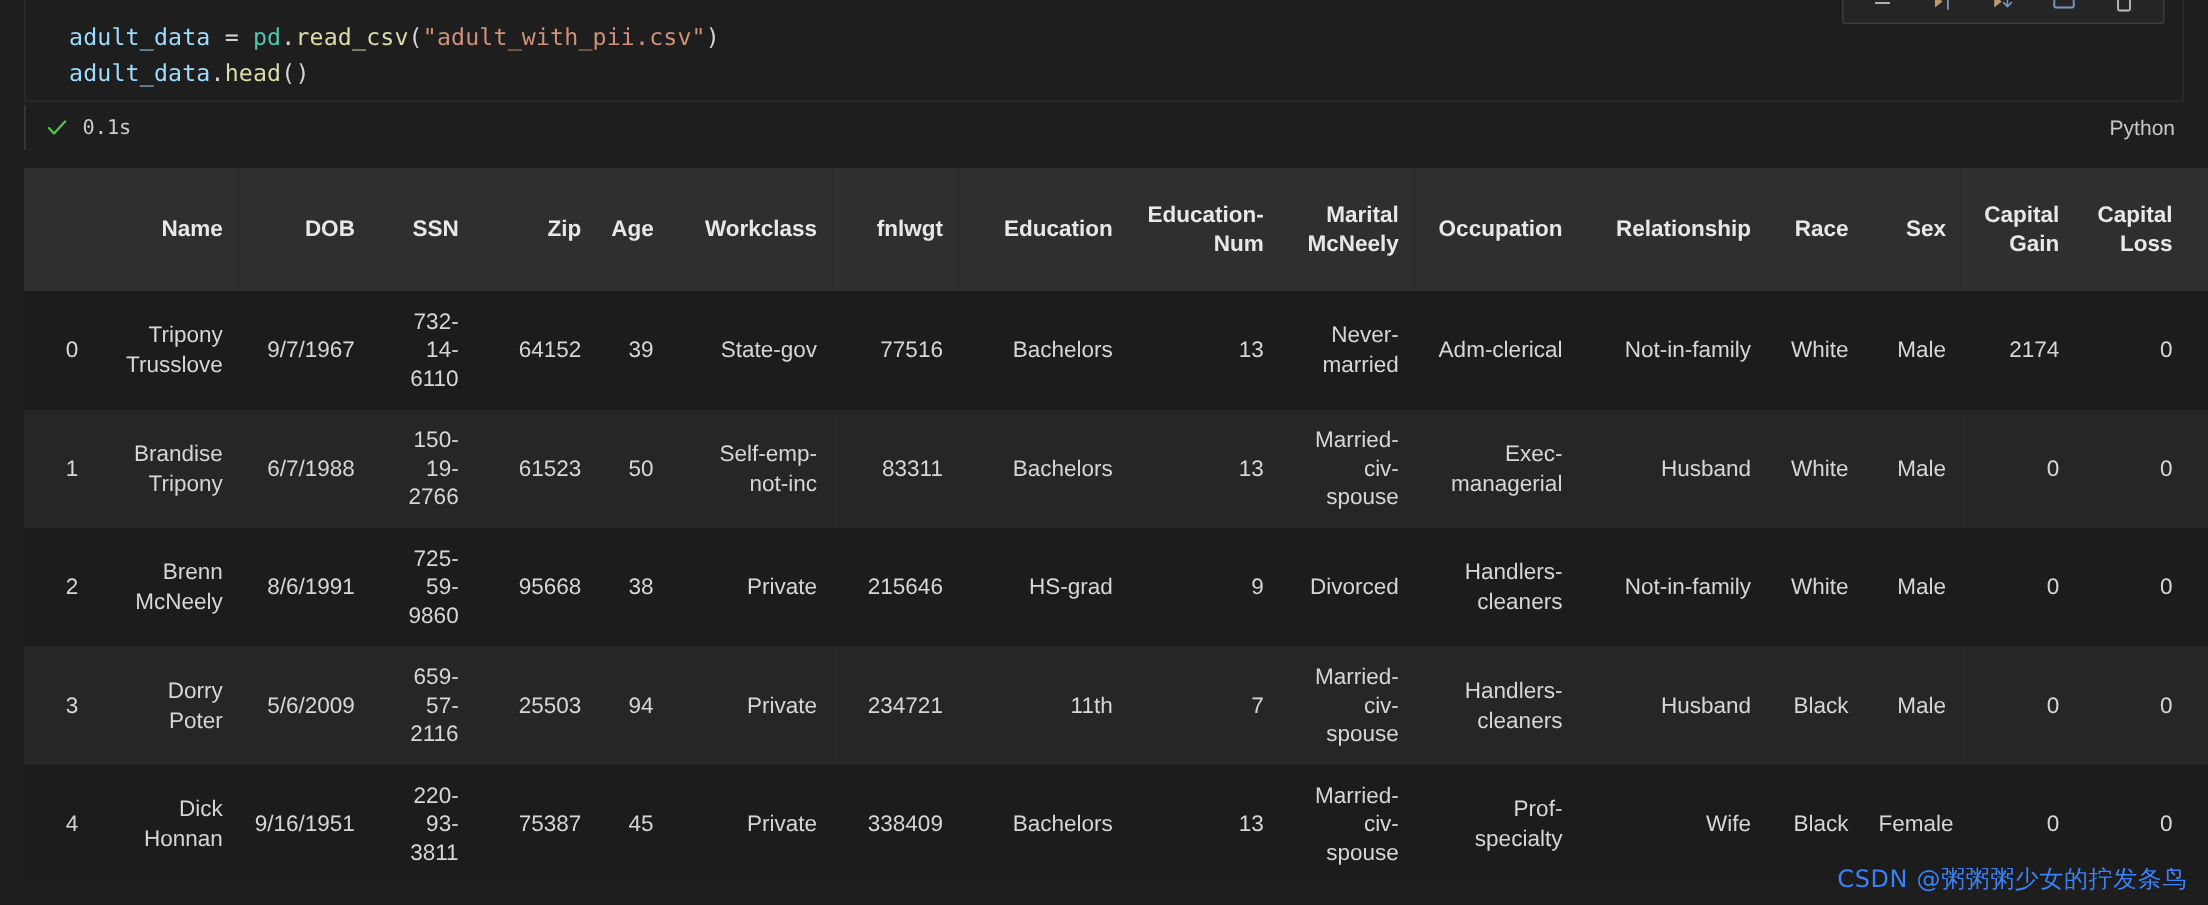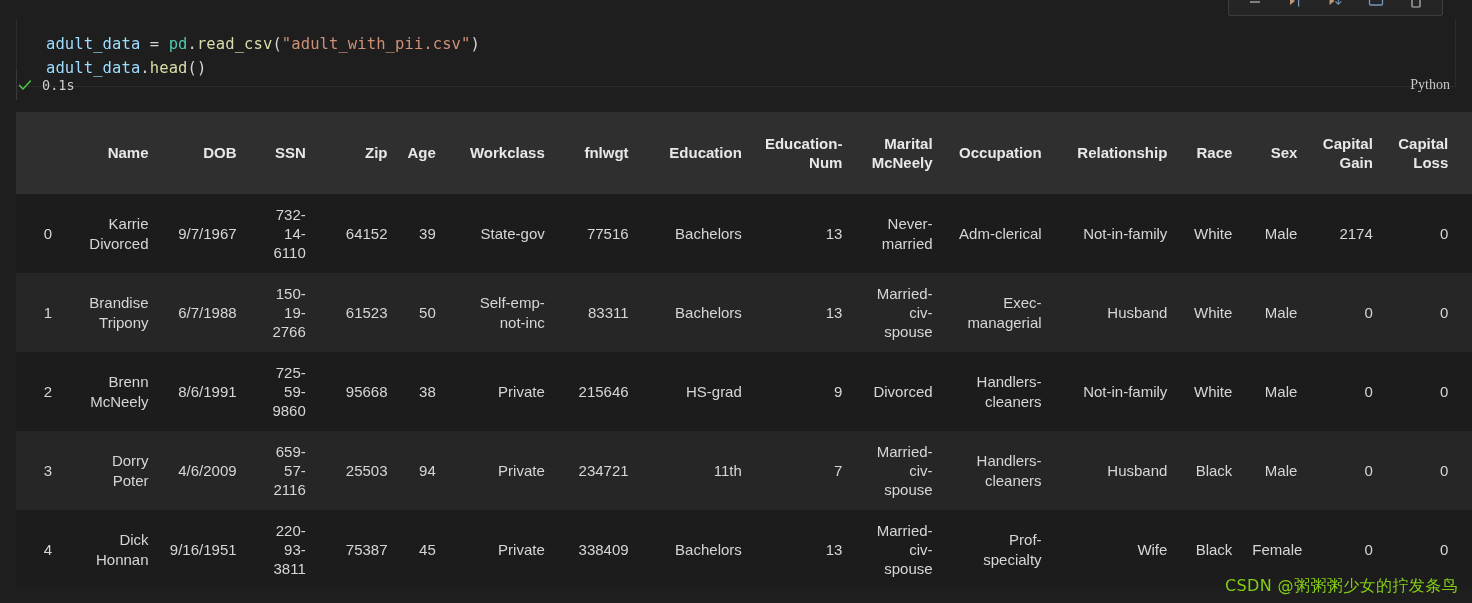--- a/index.html
+++ b/index.html
@@ -48,21 +48,20 @@
     height: 100px;
   }
   .code-box {
     position: absolute;
     top: 0; left: 0;
     width: 1440px;
     height: 68px;
     background: #1e1e1e;
     border: 1px solid #2b2b2b;
     border-top: none;
-    margin-top: 19px;
   }
   .code-line {
     position: absolute;
     left: 29px;
     font-family: "DejaVu Sans Mono", "Liberation Mono", monospace;
     font-size: 15.5px;
     letter-spacing: .1px;
     white-space: pre;
   }
   .code-line.l1 { top: 16px; }
@@ -81,37 +80,36 @@
     top: 70px; left: 0;
     width: 1440px;
     height: 30px;
     display: flex;
     align-items: center;
   }
   .status-left {
     display: flex;
     align-items: center;
     gap: 9px;
-    padding-left: 0;
+    padding-left: 13px;
     border-left: 1px solid #3a3a3a;
     height: 30px;
   }
   .check-ico { width: 16px; height: 16px; display:block; }
   .run-time {
     color: #cccccc;
     font-size: 13.5px;
     font-family: "DejaVu Sans Mono", "Liberation Mono", monospace;
   }
   .kernel-label {
     position: absolute;
     right: 6px;
     top: 7px;
     color: #c8c8c8;
     font-size: 14px;
-    font-family: Liberation Serif, serif;
   }
 
   
   .table-scroll {
     position: absolute;
     top: 112px;
     left: 16px;
     width: 1456px;
     height: 491px;
     overflow: hidden;
@@ -166,21 +164,21 @@
   col.c-sex   { width: 62px; }
   col.c-cg    { width: 72px; }
   col.c-cl    { width: 72px; }
   col.c-hpw   { width: 74px; }
 
   
   .watermark {
     position: absolute;
     right: 14px;
     bottom: 6px;
-    color: #84cc16;
+    color: #3b82f6;
     font-size: 16px;
     letter-spacing: .4px;
     z-index: 9;
     pointer-events: none;
     font-family: "DejaVu Sans", sans-serif;
   }
 </style>
 </head>
 <body>
 
@@ -276,21 +274,21 @@
           <th>Race</th>
           <th>Sex</th>
           <th>Capital Gain</th>
           <th>Capital Loss</th>
           <th>Hours per week</th>
         </tr>
       </thead>
       <tbody>
         <tr class="odd">
           <td class="idx">0</td>
-          <td>Karrie Divorced</td>
+          <td>Tripony Trusslove</td>
           <td>9/7/1967</td>
           <td>732-14-6110</td>
           <td>64152</td>
           <td>39</td>
           <td>State-gov</td>
           <td>77516</td>
           <td>Bachelors</td>
           <td>13</td>
           <td>Never-married</td>
           <td>Adm-clerical</td>
@@ -337,21 +335,21 @@
           <td>Not-in-family</td>
           <td>White</td>
           <td>Male</td>
           <td>0</td>
           <td>0</td>
           <td>40</td>
         </tr>
         <tr class="even">
           <td class="idx">3</td>
           <td>Dorry Poter</td>
-          <td>4/6/2009</td>
+          <td>5/6/2009</td>
           <td>659-57-2116</td>
           <td>25503</td>
           <td>94</td>
           <td>Private</td>
           <td>234721</td>
           <td>11th</td>
           <td>7</td>
           <td>Married-civ-spouse</td>
           <td>Handlers-cleaners</td>
           <td>Husband</td>

